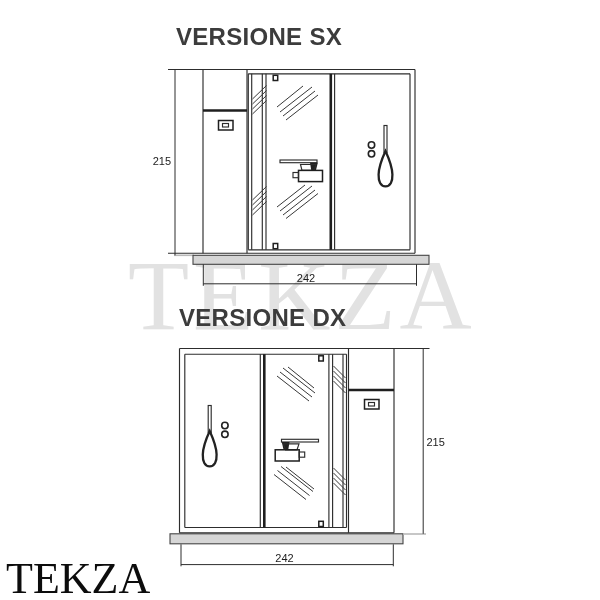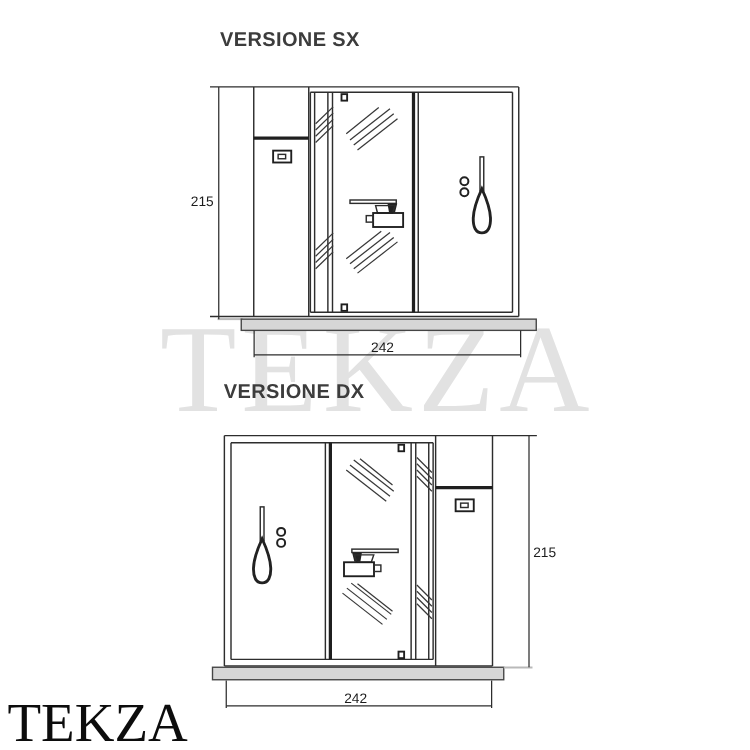--- a/index.html
+++ b/index.html
@@ -3,21 +3,21 @@
 <meta charset="utf-8">
 <style>
   html,body{margin:0;padding:0;background:#ffffff;}
   body{width:600px;height:600px;position:relative;overflow:hidden;
        font-family:"Liberation Sans",sans-serif;}
   .watermark{position:absolute;left:128px;top:246px;font-family:"Liberation Serif",serif;
        font-size:100px;line-height:1;letter-spacing:4px;color:#e2e2e2;
        font-weight:400;user-select:none;white-space:nowrap;}
   .logo{position:absolute;left:6px;top:557px;font-family:"Liberation Serif",serif;
        font-size:44px;line-height:1;color:#0c0c0c;white-space:nowrap;}
-  .dwg-title{position:absolute;font-size:16px;font-weight:700;color:#3c3c3c;
+  .dwg-title{position:absolute;font-size:24px;font-weight:700;color:#3c3c3c;
        letter-spacing:0.3px;line-height:1;white-space:nowrap;}
   #title-sx{left:176px;top:25px;}
   #title-dx{left:179px;top:306px;}
   svg{position:absolute;left:0;top:0;}
   .ln{stroke:#2d2d2d;stroke-width:1.15;fill:none;}
   .thick{stroke:#1f1f1f;stroke-width:2.6;fill:none;}
   .hatch{stroke:#383838;stroke-width:1;fill:none;}
   .dimln{stroke:#2d2d2d;stroke-width:1;fill:none;}
   .grayln{stroke:#b9b9b9;stroke-width:1.6;fill:none;}
   .tray{fill:#d6d6d6;stroke:#454545;stroke-width:1.1;}

